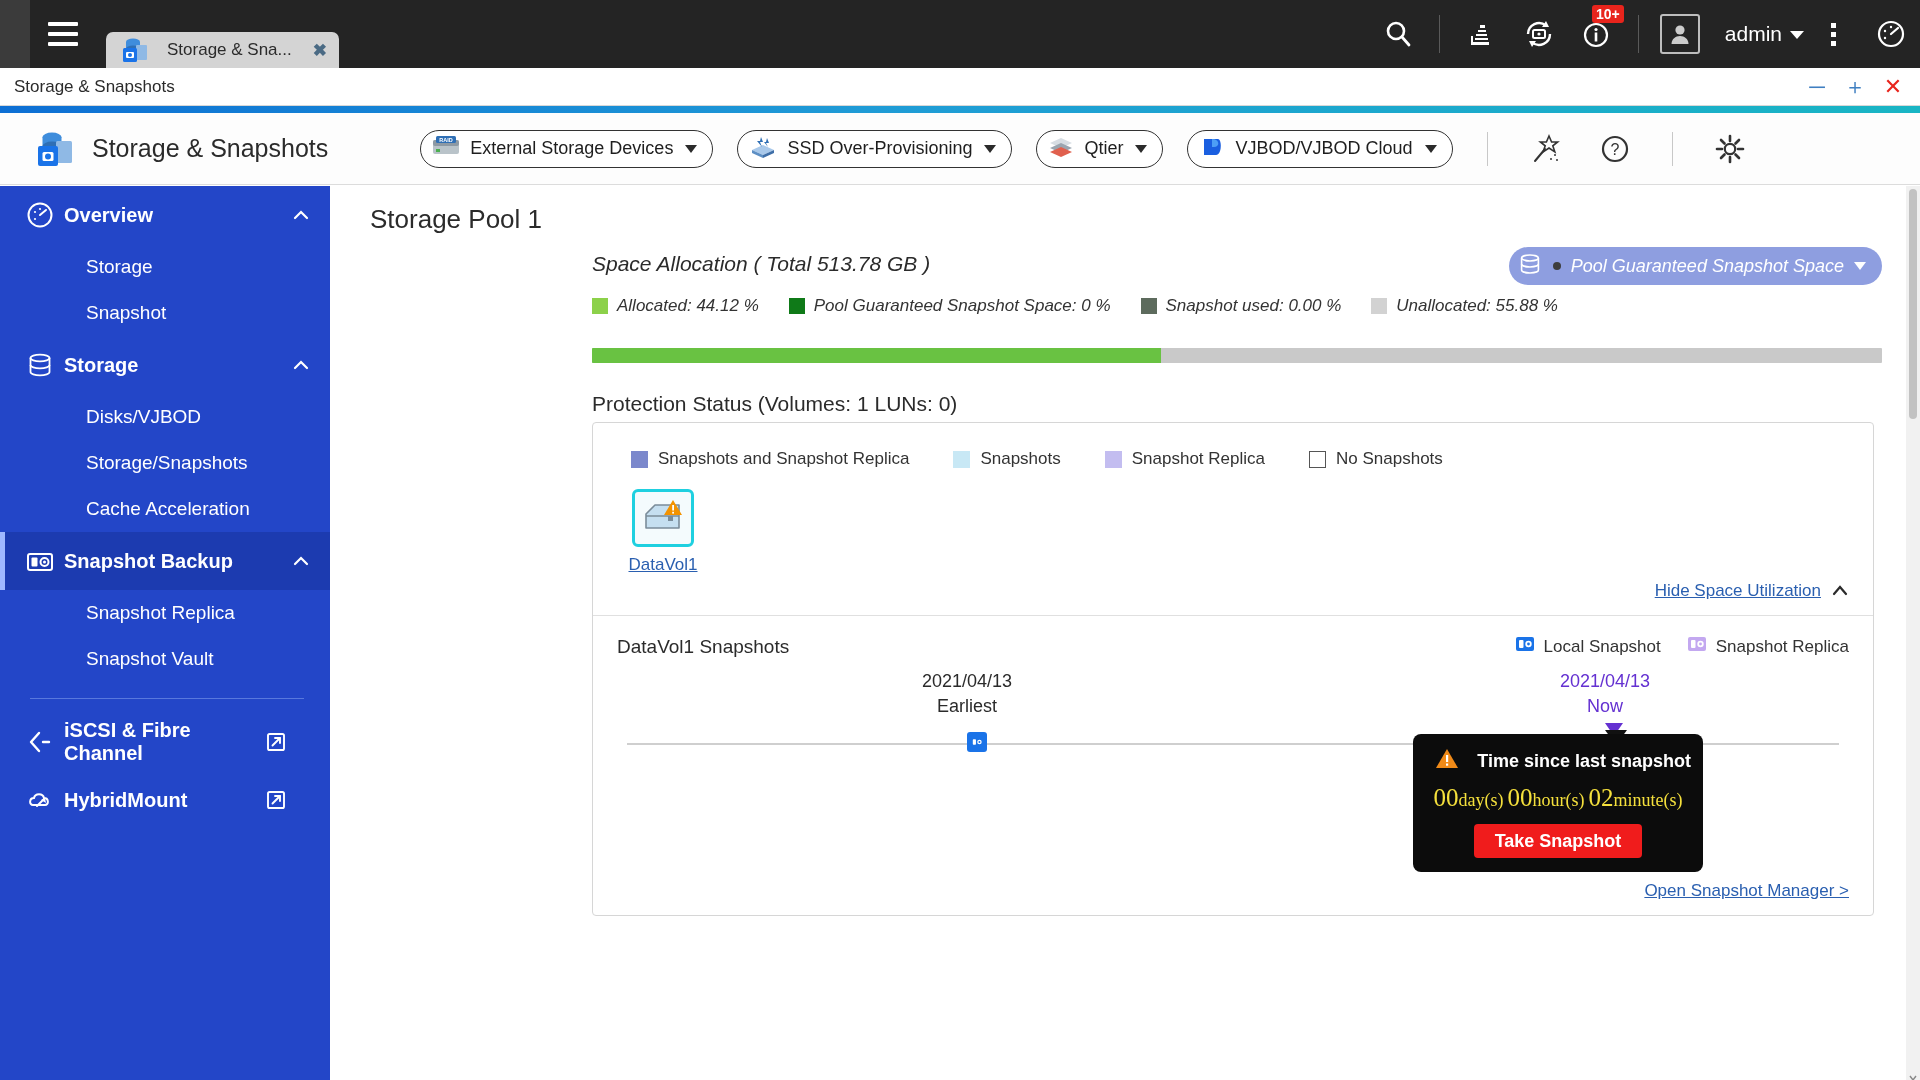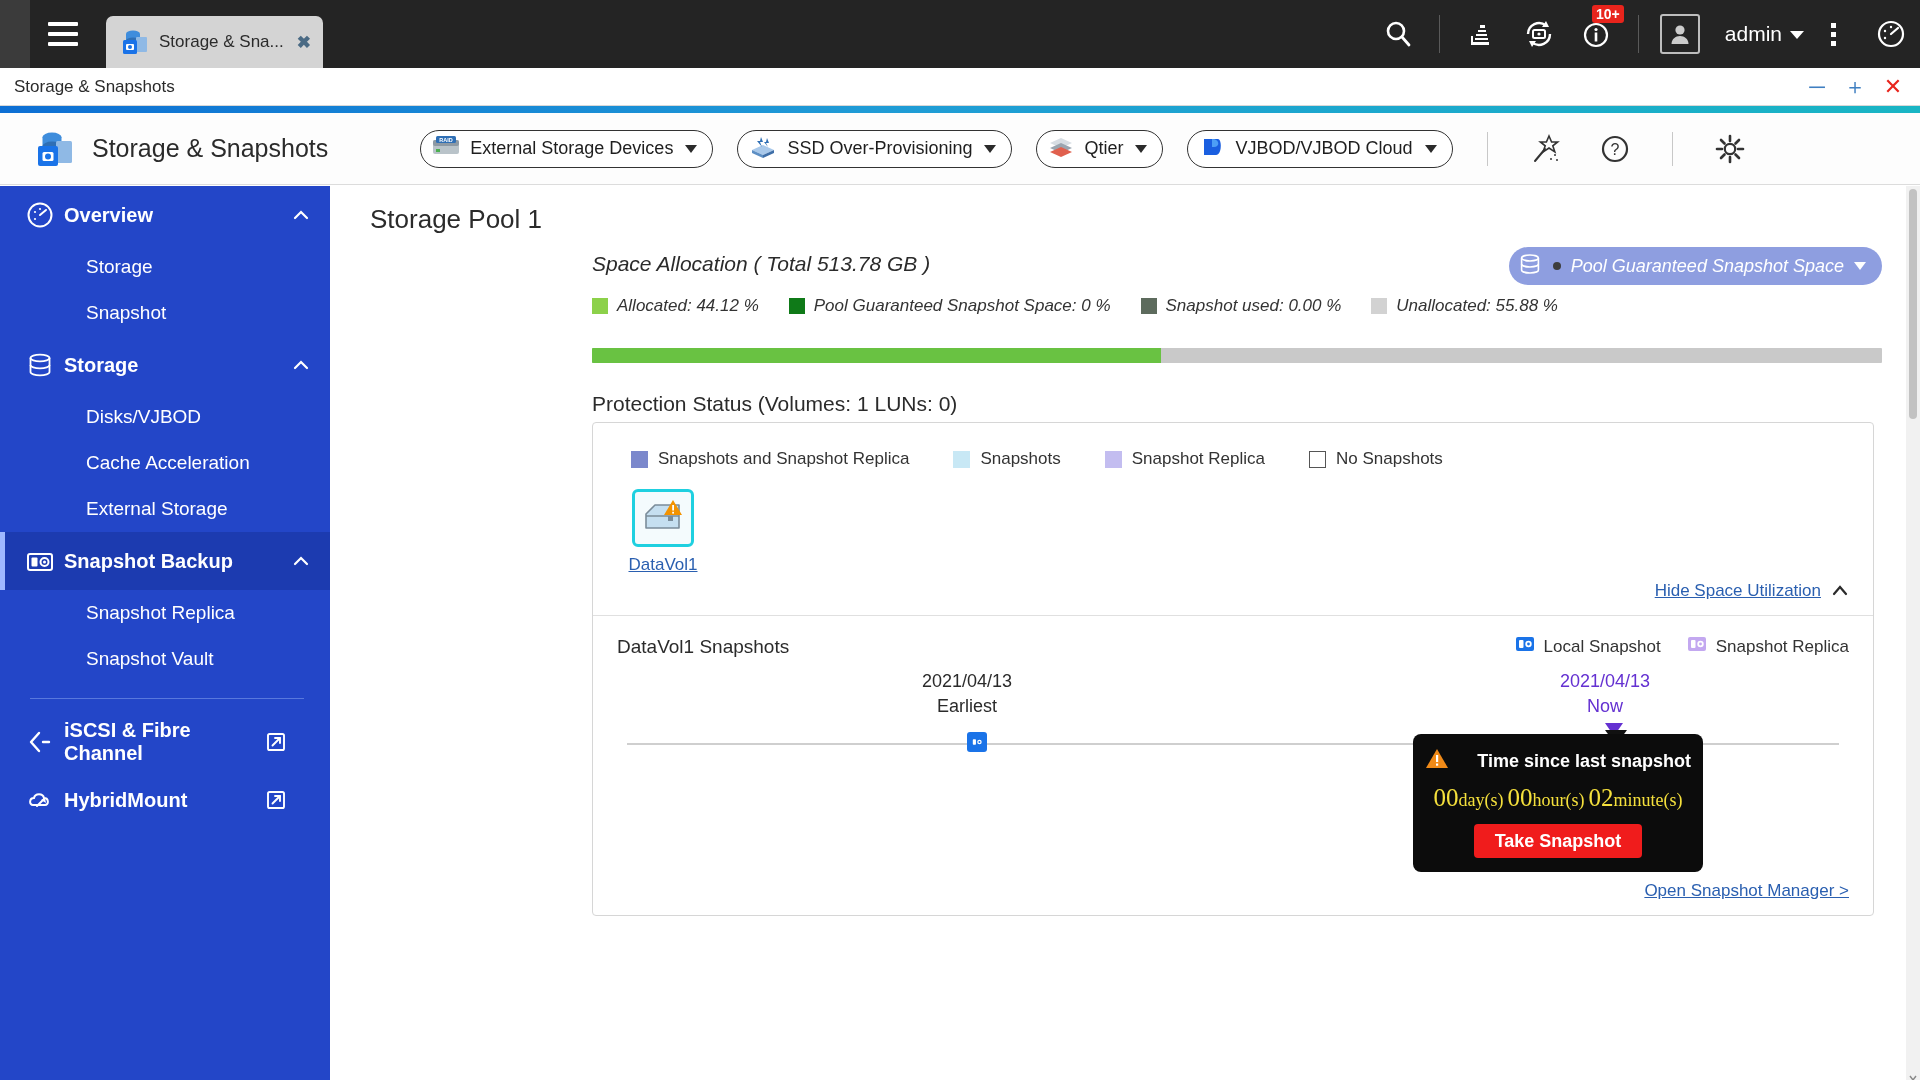--- a/index.html
+++ b/index.html
@@ -21,23 +21,23 @@
   .osbar-leftedge {
     width: 30px; height: 68px; background: #3b3b3b;
   }
   .hamburger {
     width: 66px; height: 68px; display: flex; flex-direction: column;
     align-items: center; justify-content: center; gap: 6px; cursor: pointer;
   }
   .hamburger span { display: block; width: 30px; height: 4px; background: #ffffff; border-radius: 1px; }
 
   .tab {
-    height: 52px; margin-left: 10px;
+    height: 36px; margin-left: 10px;
     background: #d4d4d4; border-radius: 7px 7px 0 0;
-    display: flex; align-items: center; gap: 9px;
+    display: flex; align-items: center; gap: 17px;
     padding: 0 12px 0 14px; cursor: pointer;
     align-self: flex-end;
   }
   .tab-icon { width: 30px; height: 30px; position: relative; flex: 0 0 auto; }
   .tab-label { font-size: 17px; color: #2b2b2b; max-width: 140px; white-space: nowrap; overflow: hidden; }
   .tab-close { font-size: 17px; color: #4a6a84; font-weight: bold; cursor: pointer; padding-left: 4px; }
 
   .osbar-spacer { flex: 1 1 auto; }
   .osbar-icons { display: flex; align-items: center; height: 68px; }
   .osicon {
@@ -197,21 +197,21 @@
   }
   .tl-blackpt {
     position: absolute; top: -13px; left: 978px;
     border-left: 11px solid transparent; border-right: 11px solid transparent; border-top: 15px solid #111111;
   }
 
   .tooltip {
     position: absolute; left: 820px; top: 118px; width: 290px;
     background: #0c0c0c; border-radius: 8px; padding: 14px 12px 14px 12px; text-align: center;
   }
-  .tt-row1 { display: flex; align-items: center; justify-content: space-between; gap: 18px; }
+  .tt-row1 { display: flex; align-items: center; justify-content: flex-end; gap: 18px; }
   .tt-title { color: #ffffff; font-size: 18px; font-weight: bold; }
   .tt-count { color: #f5e03c; margin-top: 10px; font-family: "Liberation Serif", serif; }
   .tt-num { font-size: 25px; }
   .tt-unit { font-size: 18px; }
   .tt-btn {
     margin: 12px auto 0 auto; width: 168px; height: 34px; background: #f01c1c;
     border-radius: 4px; color: #ffffff; font-size: 18px; font-weight: bold;
     display: flex; align-items: center; justify-content: center; cursor: pointer;
   }
 
@@ -487,24 +487,24 @@
       <span class="chev">
         <svg width="18" height="18" viewBox="0 0 18 18">
             <polyline points="3,12 9,6 15,12" stroke="#ffffff" stroke-width="2.2" fill="none" stroke-linecap="round"></polyline>
           </svg>
       </span>
     </div>
     <div class="nav-item">
       <span>Disks/VJBOD</span>
     </div>
     <div class="nav-item">
+      <span>Storage/Snapshots</span>
+    </div>
+    <div class="nav-item">
       <span>Cache Acceleration</span>
-    </div>
-    <div class="nav-item">
-      <span>External Storage</span>
     </div>
 
     <div class="nav-group active">
       <span class="nav-ico">
         <svg width="30" height="30" viewBox="0 0 30 30">
           <rect x="3" y="8" width="24" height="16" rx="2" stroke="#ffffff" stroke-width="2" fill="none"></rect>
           <rect x="6.5" y="11.5" width="6" height="9" rx="1" fill="#ffffff"></rect>
           <circle cx="19.5" cy="16" r="4" stroke="#ffffff" stroke-width="2" fill="none"></circle>
           <circle cx="19.5" cy="16" r="1.5" fill="#ffffff"></circle>
         </svg>

